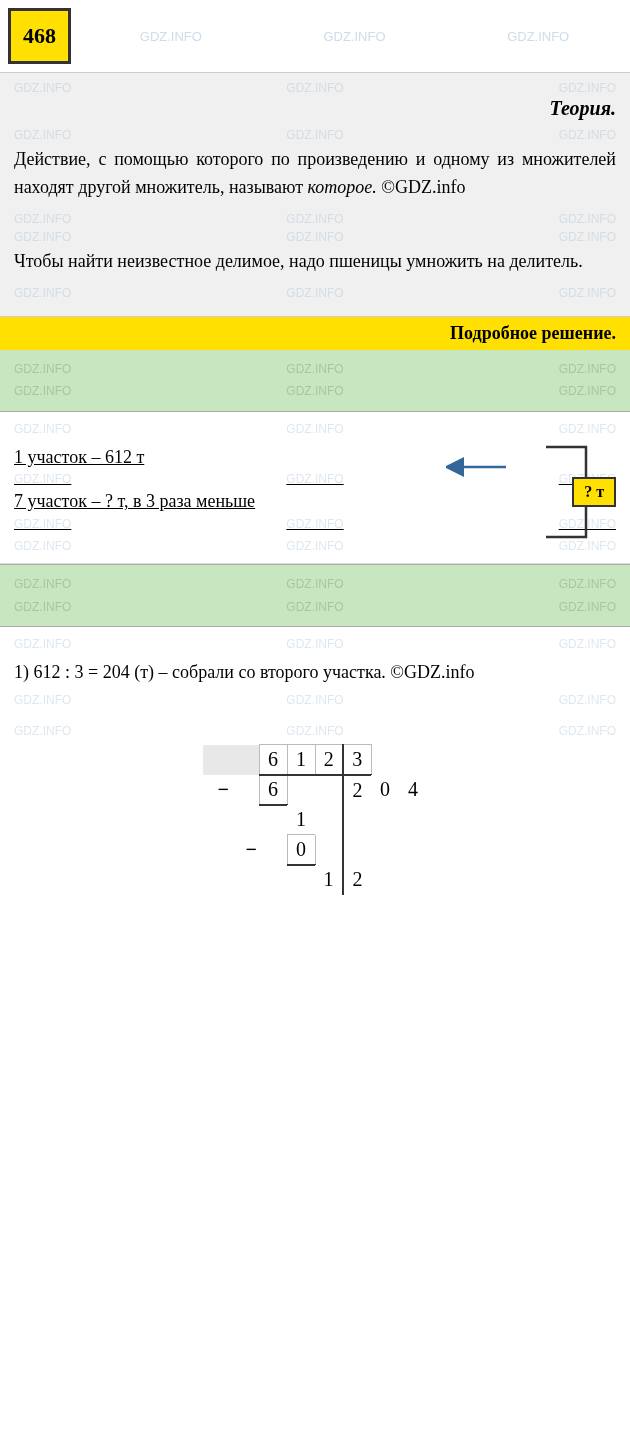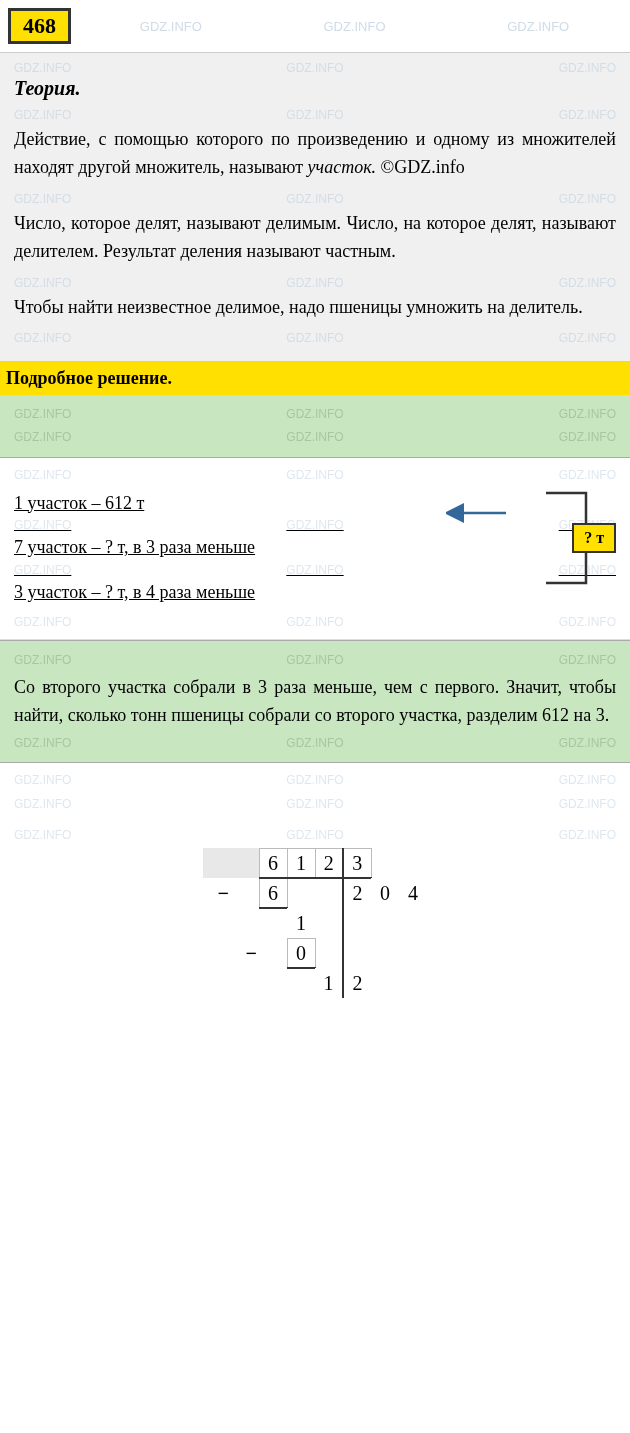--- a/index.html
+++ b/index.html
@@ -20,21 +20,21 @@
       width: 100%;
       background: #fff;
       border-bottom: 1px solid #ccc;
       padding: 4px 0;
     }
     .task-number-box {
       background: #ffe000;
       border: 3px solid #333;
       font-weight: bold;
       font-size: 22px;
-      padding: 2px 12px;
+      padding: 12px 12px;
       margin: 4px 8px;
       display: flex;
       align-items: center;
       justify-content: center;
       min-width: 60px;
     }
     .header-site {
       flex: 1;
       text-align: center;
       color: rgba(160,185,210,0.5);
@@ -45,43 +45,44 @@
       justify-content: center;
     }
 
     
     .theory-section {
       background: #f0f0f0;
       padding: 8px 14px 12px 14px;
       border-bottom: 1px solid #ccc;
     }
     .theory-title {
-      text-align: left;
+      text-align: right;
       font-style: italic;
       font-weight: bold;
       font-size: 20px;
       margin-bottom: 8px;
     }
     .theory-paragraph {
       text-align: justify;
       line-height: 1.55;
       margin-bottom: 10px;
       font-size: 18px;
     }
     .theory-paragraph em {
       font-style: italic;
     }
 
     
     .highlight-section {
       background: #ffe000;
-      padding: 6px 6px;
+      padding: 6px 14px;
       font-size: 18px;
       font-weight: bold;
       margin: 0;
+      text-align: right;
     }
 
     
     .green-block {
       background: #c8e6c0;
       padding: 10px 14px;
       font-size: 18px;
       line-height: 1.55;
       text-align: justify;
       border-bottom: 1px solid #aaa;
@@ -195,29 +196,26 @@
     <span>GDZ.INFO</span>
   </div>
   <div class="theory-title">Теория.</div>
 
   <div style="display:flex; justify-content:space-between; color:rgba(160,185,210,0.35); font-family:Arial,sans-serif; font-size:12px; margin-bottom:4px;">
     <span>GDZ.INFO</span>
     <span>GDZ.INFO</span>
     <span>GDZ.INFO</span>
   </div>
   <div class="theory-paragraph">
-    Действие, с помощью которого по произведению и одному из множителей находят другой множитель, называют <em>участок.</em> ©GDZ.info
-  </div>
-  <div style="display:flex; justify-content:space-between; color:rgba(160,185,210,0.35); font-family:Arial,sans-serif; font-size:12px; margin-bottom:4px;">
-    <span>GDZ.INFO</span>
-    <span>GDZ.INFO</span>
-    <span>GDZ.INFO</span>
-  </div>
-  <div class="theory-paragraph">
-    Число, которое делят, называют делимым. Число, на которое делят, называют делителем. Результат деления называют частным.
+    Действие, с помощью которого по произведению и одному из множителей находят другой множитель, называют <em>которое.</em> ©GDZ.info
+  </div>
+  <div style="display:flex; justify-content:space-between; color:rgba(160,185,210,0.35); font-family:Arial,sans-serif; font-size:12px; margin-bottom:4px;">
+    <span>GDZ.INFO</span>
+    <span>GDZ.INFO</span>
+    <span>GDZ.INFO</span>
   </div>
   <div style="display:flex; justify-content:space-between; color:rgba(160,185,210,0.35); font-family:Arial,sans-serif; font-size:12px; margin-bottom:4px;">
     <span>GDZ.INFO</span>
     <span>GDZ.INFO</span>
     <span>GDZ.INFO</span>
   </div>
   <div class="theory-paragraph">
     Чтобы найти неизвестное делимое, надо пшеницы умножить на делитель.
   </div>
   <div style="display:flex; justify-content:space-between; color:rgba(160,185,210,0.35); font-family:Arial,sans-serif; font-size:12px; margin-bottom:4px;">
@@ -260,23 +258,20 @@
         <span>GDZ.INFO</span>
         <span>GDZ.INFO</span>
     </div>
     <div class="diagram-row">
       <span>7 участок – ? т, в 3 раза меньше</span>
     </div>
     <div style="display:flex; justify-content:space-between; color:rgba(160,185,210,0.35); font-family:Arial,sans-serif; font-size:12px;">
       <span>GDZ.INFO</span>
         <span>GDZ.INFO</span>
         <span>GDZ.INFO</span>
-    </div>
-    <div class="diagram-row">
-      <span>3 участок – ? т, в 4 раза меньше</span>
     </div>
 
     <svg class="arrow-svg" width="70" height="30" style="position:absolute; right: 100px; top: 10px;">
       <defs>
         <marker id="arrowhead" markerWidth="8" markerHeight="8" refX="4" refY="4" orient="auto">
           <path d="M0,0 L8,4 L0,8 Z" fill="#336699"></path>
         </marker>
       </defs>
       <line x1="60" y1="15" x2="8" y2="15" stroke="#336699" stroke-width="2.5" marker-end="url(#arrowhead)"></line>
     </svg>
@@ -296,34 +291,34 @@
       <span>GDZ.INFO</span>
   </div>
 </div>
 
 <div class="green-block2">
   <div style="display:flex; justify-content:space-between; color:rgba(100,130,80,0.3); font-family:Arial,sans-serif; font-size:12px; margin-bottom:4px;">
     <span>GDZ.INFO</span>
       <span>GDZ.INFO</span>
       <span>GDZ.INFO</span>
   </div>
-  <span>Со второго участка собрали в 3 раза меньше, чем с первого. Значит, чтобы найти, сколько тонн пшеницы собрали со второго участка, разделим 612 на 3.</span>
   <div style="display:flex; justify-content:space-between; color:rgba(100,130,80,0.3); font-family:Arial,sans-serif; font-size:12px; margin-top:4px;">
     <span>GDZ.INFO</span>
       <span>GDZ.INFO</span>
       <span>GDZ.INFO</span>
   </div>
 </div>
 
 <div class="solution-step">
   <div style="display:flex; justify-content:space-between; color:rgba(160,185,210,0.35); font-family:Arial,sans-serif; font-size:12px; margin-bottom:4px;">
     <span>GDZ.INFO</span>
       <span>GDZ.INFO</span>
       <span>GDZ.INFO</span>
   </div>
+  <span>1) 612 : 3 = 204  (т)  –  собрали со второго участка. ©GDZ.info</span>
   <div style="display:flex; justify-content:space-between; color:rgba(160,185,210,0.35); font-family:Arial,sans-serif; font-size:12px; margin-top:4px;">
     <span>GDZ.INFO</span>
       <span>GDZ.INFO</span>
       <span>GDZ.INFO</span>
   </div>
 </div>
 
 <div class="division-section">
   <div style="display:flex; justify-content:space-between; color:rgba(160,185,210,0.35); font-family:Arial,sans-serif; font-size:12px; margin-bottom:4px;">
     <span>GDZ.INFO</span>

